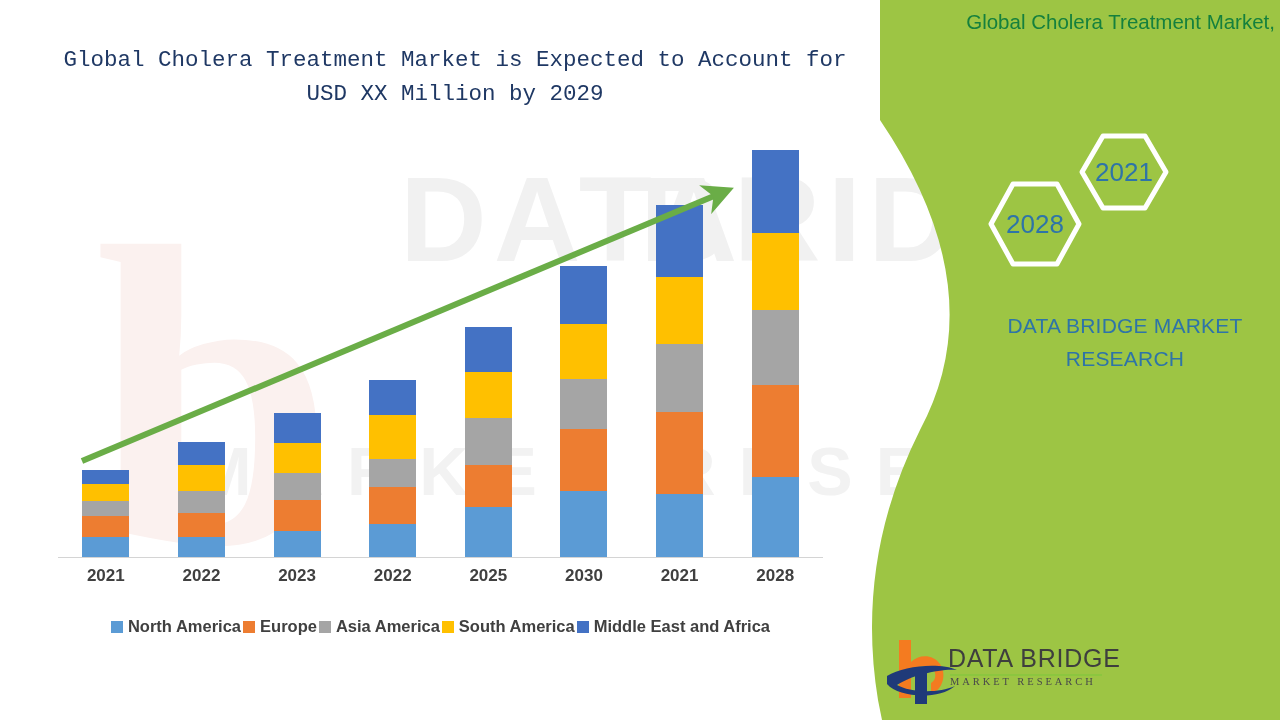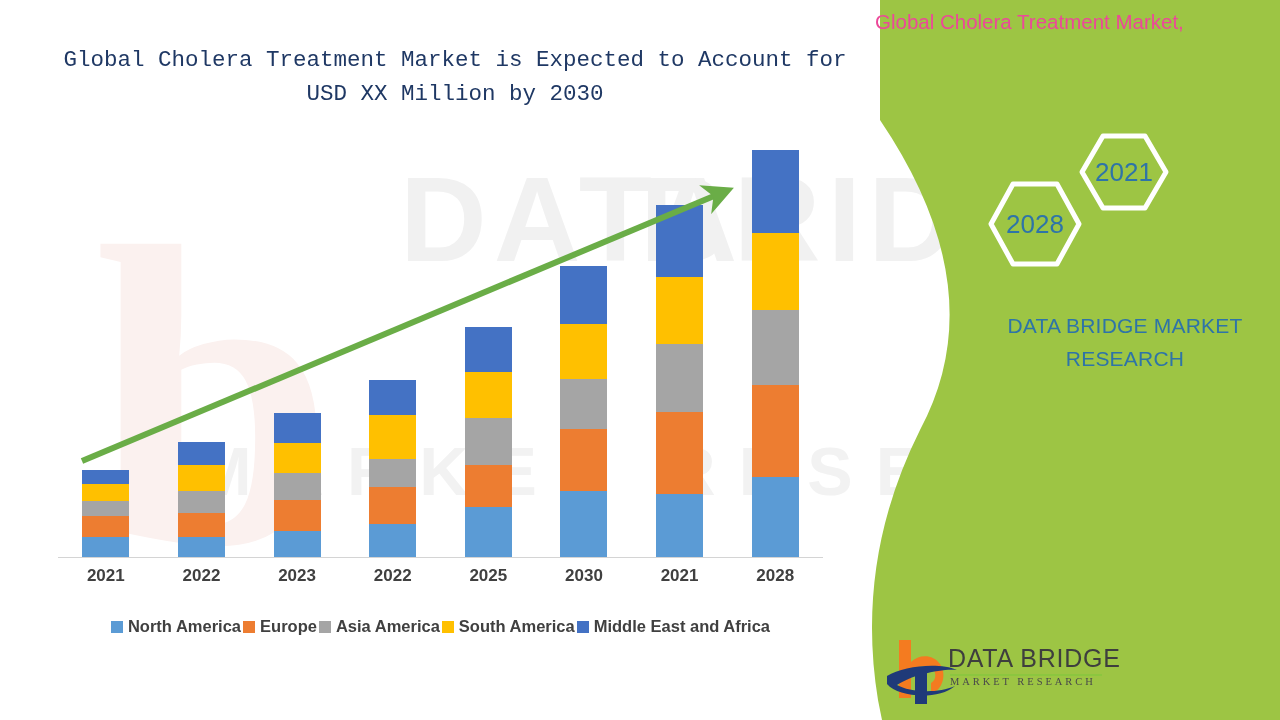--- a/index.html
+++ b/index.html
@@ -45,22 +45,22 @@
   .lg-item { display:flex; align-items:center; gap:5px; }
   .lg-swatch { width:12px; height:12px; display:inline-block; }
   .lg-label { font-size:16.5px; color:#404040; font-weight:600; white-space:nowrap; }
 
   
   .arrow { position:absolute; left:0; top:0; width:900px; height:720px; pointer-events:none; }
 
   
   .panel { position:absolute; left:760px; top:0; width:520px; height:720px; }
 
-  .panel-title { position:absolute; left:875px; top:6px; width:400px; text-align:left;
-                 color:#ec4899; font-size:20.5px; line-height:1.55; }
+  .panel-title { position:absolute; left:875px; top:6px; width:400px; text-align:right;
+                 color:#15803d; font-size:20.5px; line-height:1.55; }
 
   .hexwrap { position:absolute; left:985px; top:128px; width:200px; height:160px; }
 
   .brand { position:absolute; left:965px; top:310px; width:320px; text-align:center;
            color:#2e74a8; font-size:21px; line-height:1.55; letter-spacing:.01em; }
 
   .logo { position:absolute; left:885px; top:636px; width:230px; height:70px; }
   .logo-txt-main { position:absolute; left:948px; top:644px; font-size:25px; color:#3e3e3e;
                    letter-spacing:.03em; font-family:"Liberation Sans", sans-serif; }
   .logo-rule { position:absolute; left:950px; top:674px; width:152px; height:1.5px; background:#8cc63f; }
@@ -72,21 +72,21 @@
 
 <div id="stage">
 
   <div class="wm wm-b">b</div>
   <div class="wm wm-data">DATA</div>
   <div class="wm wm-bridge">BRIDGE</div>
   <div class="wm wm-market">MARKET RESEARCH</div>
 
   <div class="chart-title">
     <div>Global Cholera Treatment Market is Expected to Account for</div>
-    <div>USD XX Million by 2030</div>
+    <div>USD XX Million by 2029</div>
   </div>
 
   <div class="plot">
     <div class="bars" id="bars">
         <div class="bar-slot">
           <div class="bar">
             <div class="seg" style="background: rgb(68, 114, 196); height: 13.1684px;"></div>
             <div class="seg" style="background: rgb(255, 192, 0); height: 17.5579px;"></div>
             <div class="seg" style="background: rgb(165, 165, 165); height: 15.3632px;"></div>
             <div class="seg" style="background: rgb(237, 125, 49); height: 20.85px;"></div>

